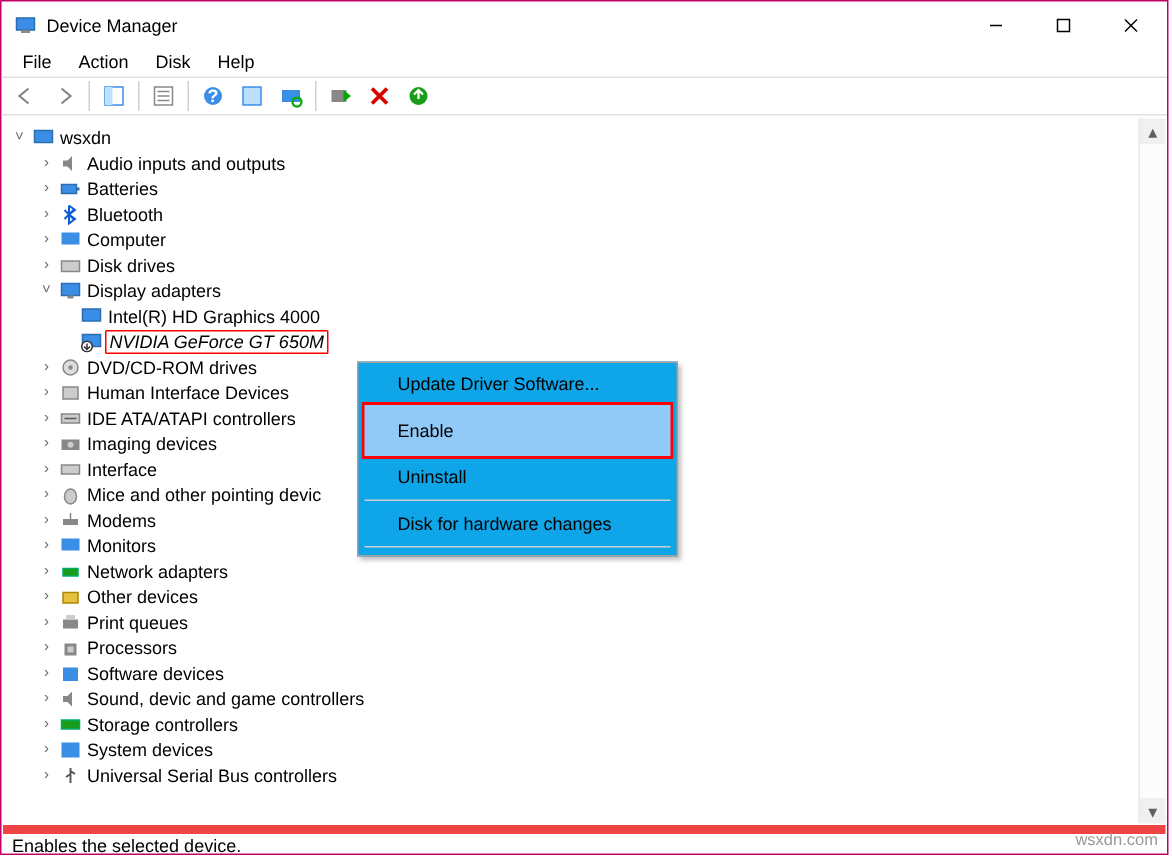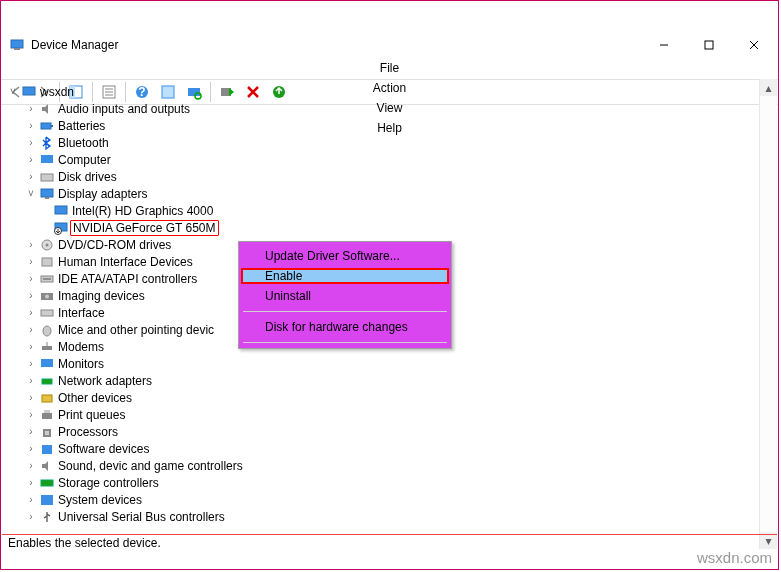--- a/index.html
+++ b/index.html
@@ -1,47 +1,47 @@
 <!DOCTYPE html>
 <html><head>
 <meta charset="utf-8">
 <style>
 * { box-sizing: border-box; margin: 0; padding: 0; font-family: "Segoe UI", Tahoma, sans-serif; font-size: 12px; }
 html, body { width: 781px; height: 572px; background: #fff; overflow: hidden; }
 .window { width: 779px; height: 570px; border: 1px solid #c40068; background: #fff; position: relative; }
-.titlebar { height: 30px; display: flex; align-items: center; padding: 1px 2px 0 8px; margin-top: 28px; }
+.titlebar { height: 30px; display: flex; align-items: center; padding: 1px 2px 0 8px; }
 .titlebar .icon { width: 16px; height: 16px; margin-right: 6px; }
 .titlebar .title { flex: 1; font-size: 12px; }
 .titlebar .btns { display: flex; }
 .titlebar .btns div { width: 45px; height: 29px; display: flex; align-items: center; justify-content: center; }
-.menubar { height: 20px; display: flex; align-items: center; padding: 0 6px; gap: 2px; flex-direction: column; }
+.menubar { height: 20px; display: flex; align-items: center; padding: 0 6px; gap: 2px; }
 .menubar span { padding: 2px 8px; }
 .toolbar { height: 26px; border-top: 1px solid #e0e0e0; border-bottom: 1px solid #e0e0e0; display: flex; align-items: center; padding: 0 4px; gap: 2px; }
 .toolbar .tbtn { width: 24px; height: 22px; display: flex; align-items: center; justify-content: center; }
 .toolbar .sep { width: 1px; height: 20px; background: #d0d0d0; margin: 0 2px; }
 .client { position: absolute; top: 78px; left: 1px; right: 1px; bottom: 20px; display: flex; }
 .tree { flex: 1; overflow: auto; padding: 4px 0; border-right: 1px solid #e8e8e8; }
 .scrollbar { width: 17px; background: #f0f0f0; display:flex; flex-direction:column; }
 .scrollbar .arrow { height:17px; display:flex; align-items:center; justify-content:center; color:#606060; }
 .scrollbar .thumb { flex:1; background:#fcfcfc; }
 .node { display: flex; align-items: center; height: 17px; padding-left: 4px; white-space: nowrap; }
 .node .tw { width: 14px; display:inline-flex; justify-content:center; color:#6a6a6a; font-size:10px; }
 .node .ic { width: 18px; display:inline-flex; justify-content:center; }
 .node .lbl { padding: 0 2px; }
 .lvl0 { padding-left: 4px; }
 .lvl1 { padding-left: 22px; }
 .lvl2 { padding-left: 36px; }
-.selected .lbl { border: 1px solid #ff0000; border-radius: 1px; }
-.statusbar { position: absolute; left: 1px; right: 1px; bottom: 1px; height: 34px; border-top: 1px solid #ef4444; padding: 1px 6px; font-size: 12px; }
-.ctxmenu { position: absolute; left: 237px; top: 240px; width: 214px; background: #d946ef; border: 1px solid #a0a0a0; box-shadow: 2px 2px 3px rgba(0,0,0,0.25); padding: 2px; }
+.selected .lbl { border: 1px solid #ff0000; border-radius: 1px; font-style: italic; }
+.statusbar { position: absolute; left: 1px; right: 1px; bottom: 1px; height: 18px; border-top: 6px solid #ef4444; padding: 1px 6px; font-size: 12px; }
+.ctxmenu { position: absolute; left: 237px; top: 240px; width: 214px; background: #0ea5e9; border: 1px solid #a0a0a0; box-shadow: 2px 2px 3px rgba(0,0,0,0.25); padding: 2px; }
 .ctxmenu .item { height: 24px; display: flex; align-items: center; padding: 0 24px; font-size: 12px; }
 .ctxmenu .msep { height: 1px; background: #d0d0d0; margin: 3px 2px; }
-.ctxmenu .hover { background: #91c9f7; border: 2px solid #ff0000; height: 16px; padding: 0 22px; }
+.ctxmenu .hover { background: #91c9f7; border: 2px solid #ff0000; height: 38px; padding: 0 22px; }
 .ctxmenu .bold { font-weight: 700; }
-.watermark { position:absolute; right:6px; bottom:3px; font-size:15px; color:#999; }
+.watermark { position:absolute; right:6px; bottom:3px; font-size:11px; color:#999; }
 svg { display:block; }
 </style>
 </head>
 <body>
 
 <div class="window">
 
   <div class="titlebar">
     <span class="icon">
       <svg width="16" height="16">
@@ -66,21 +66,21 @@
             <line x1="1" y1="1" x2="9" y2="9" stroke="#000"></line>
             <line x1="9" y1="1" x2="1" y2="9" stroke="#000"></line>
           </svg>
         </div>
     </div>
   </div>
 
   <div class="menubar">
     <span>File</span>
     <span>Action</span>
-    <span>View</span>
+    <span>Disk</span>
     <span>Help</span>
   </div>
 
   <div class="toolbar">
     <div class="tbtn">
         <svg width="16" height="16">
           <path d="M10 3 L4 8 L10 13" fill="none" stroke="#888" stroke-width="1.5"></path>
         </svg>
       </div>
     <div class="tbtn">

